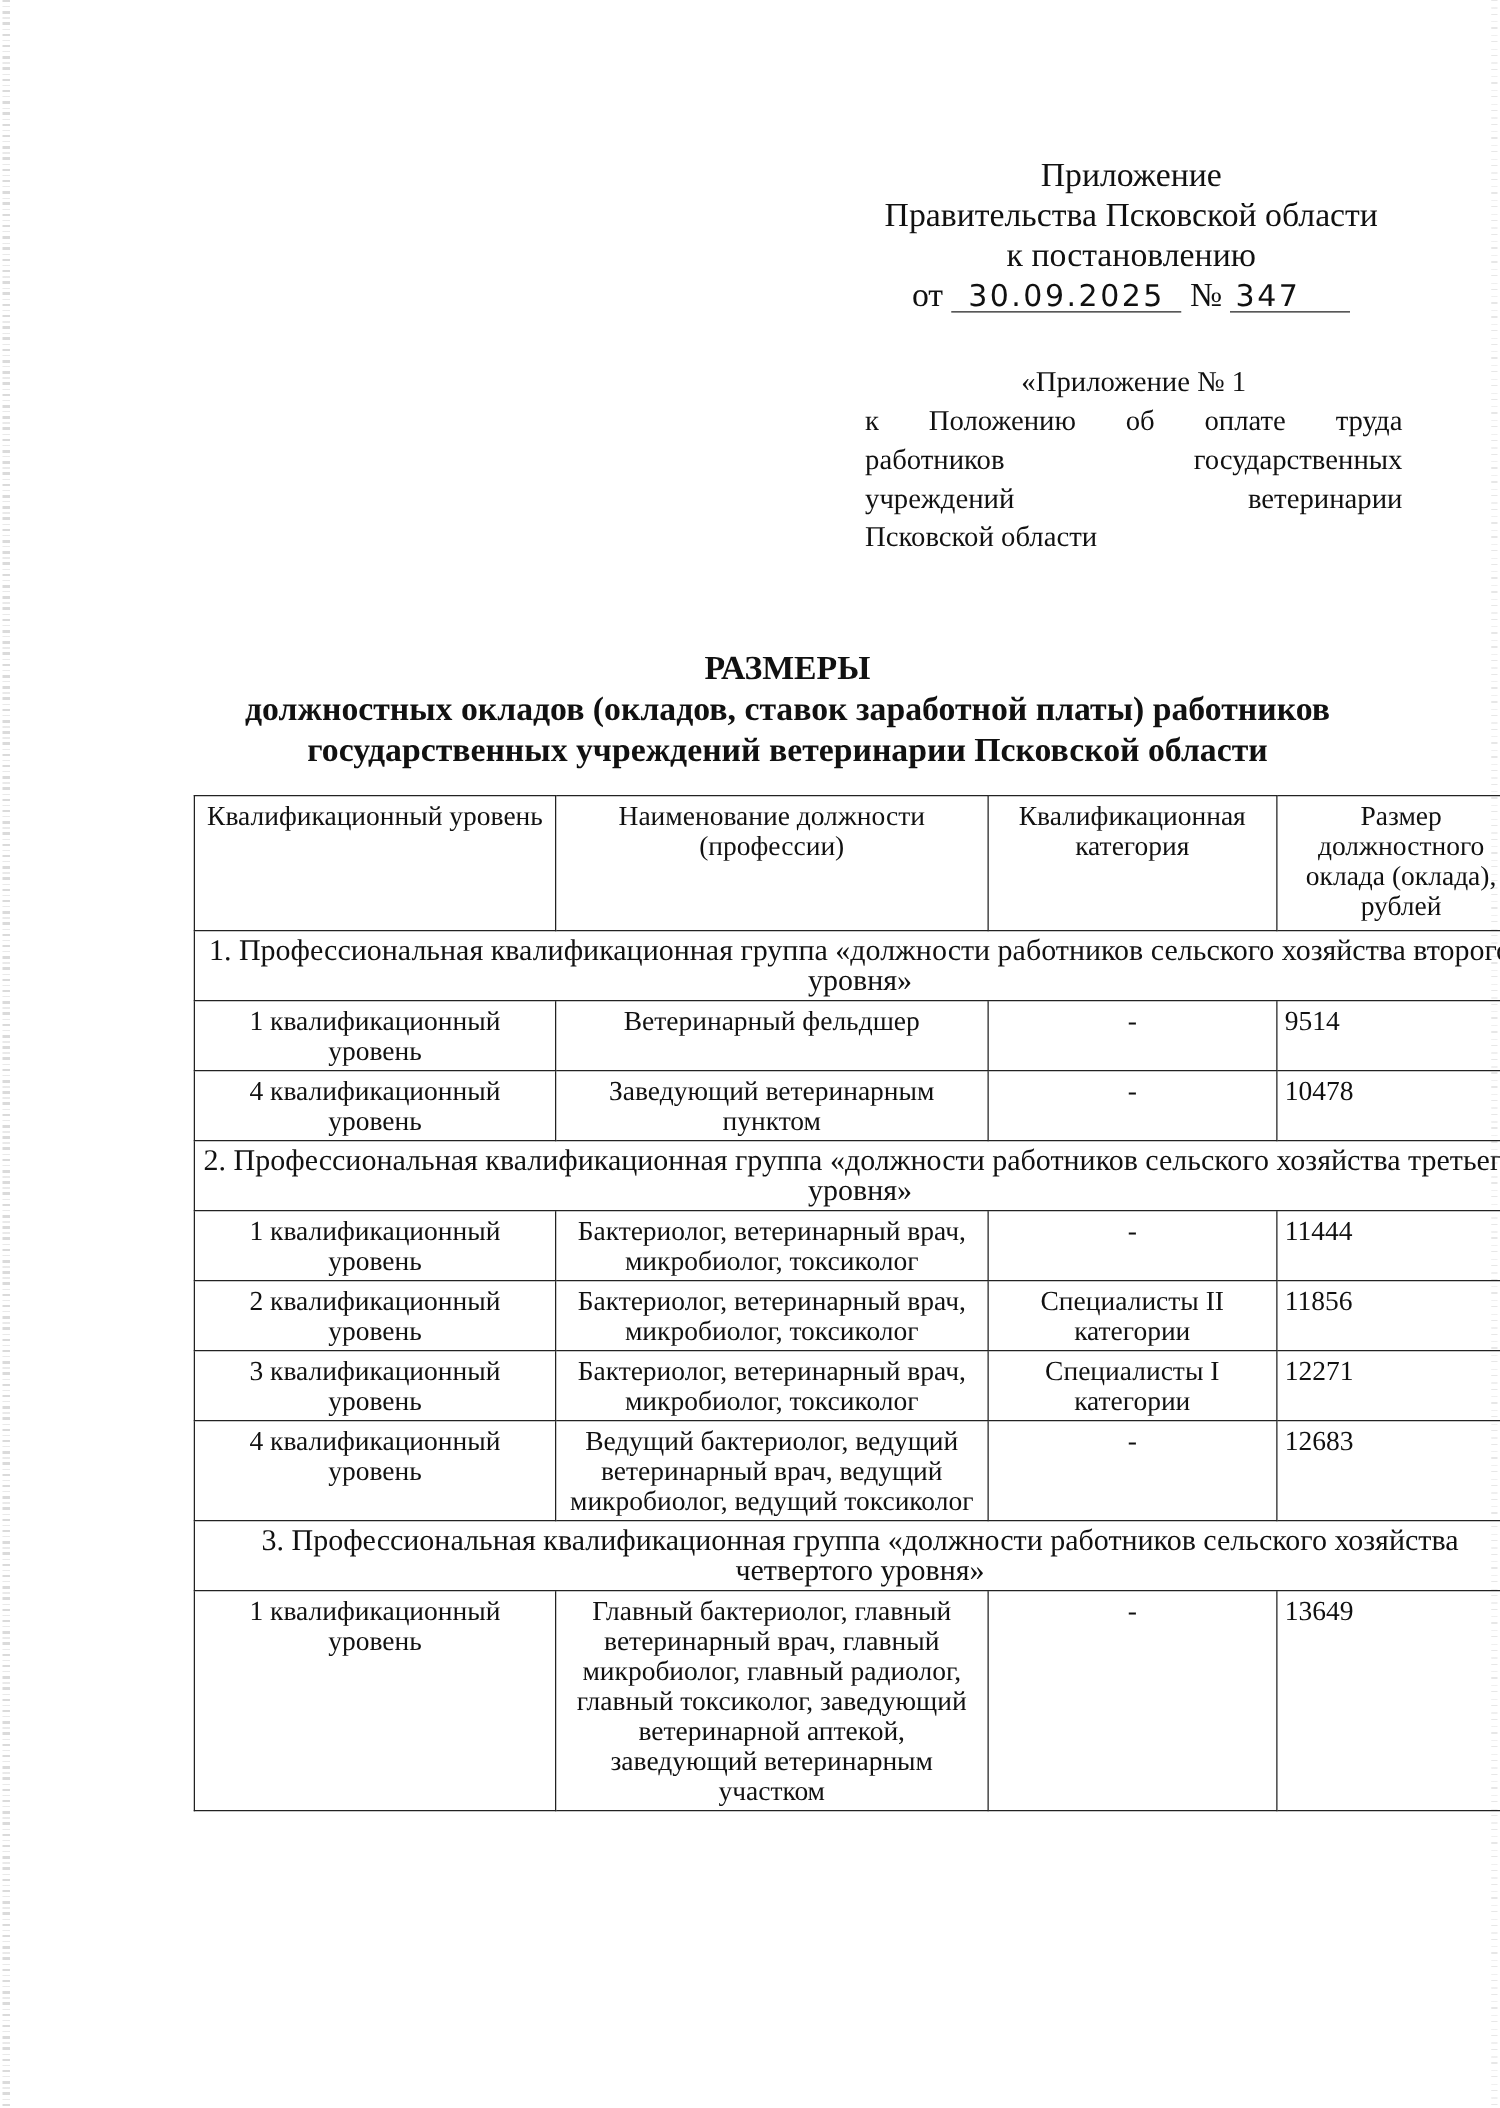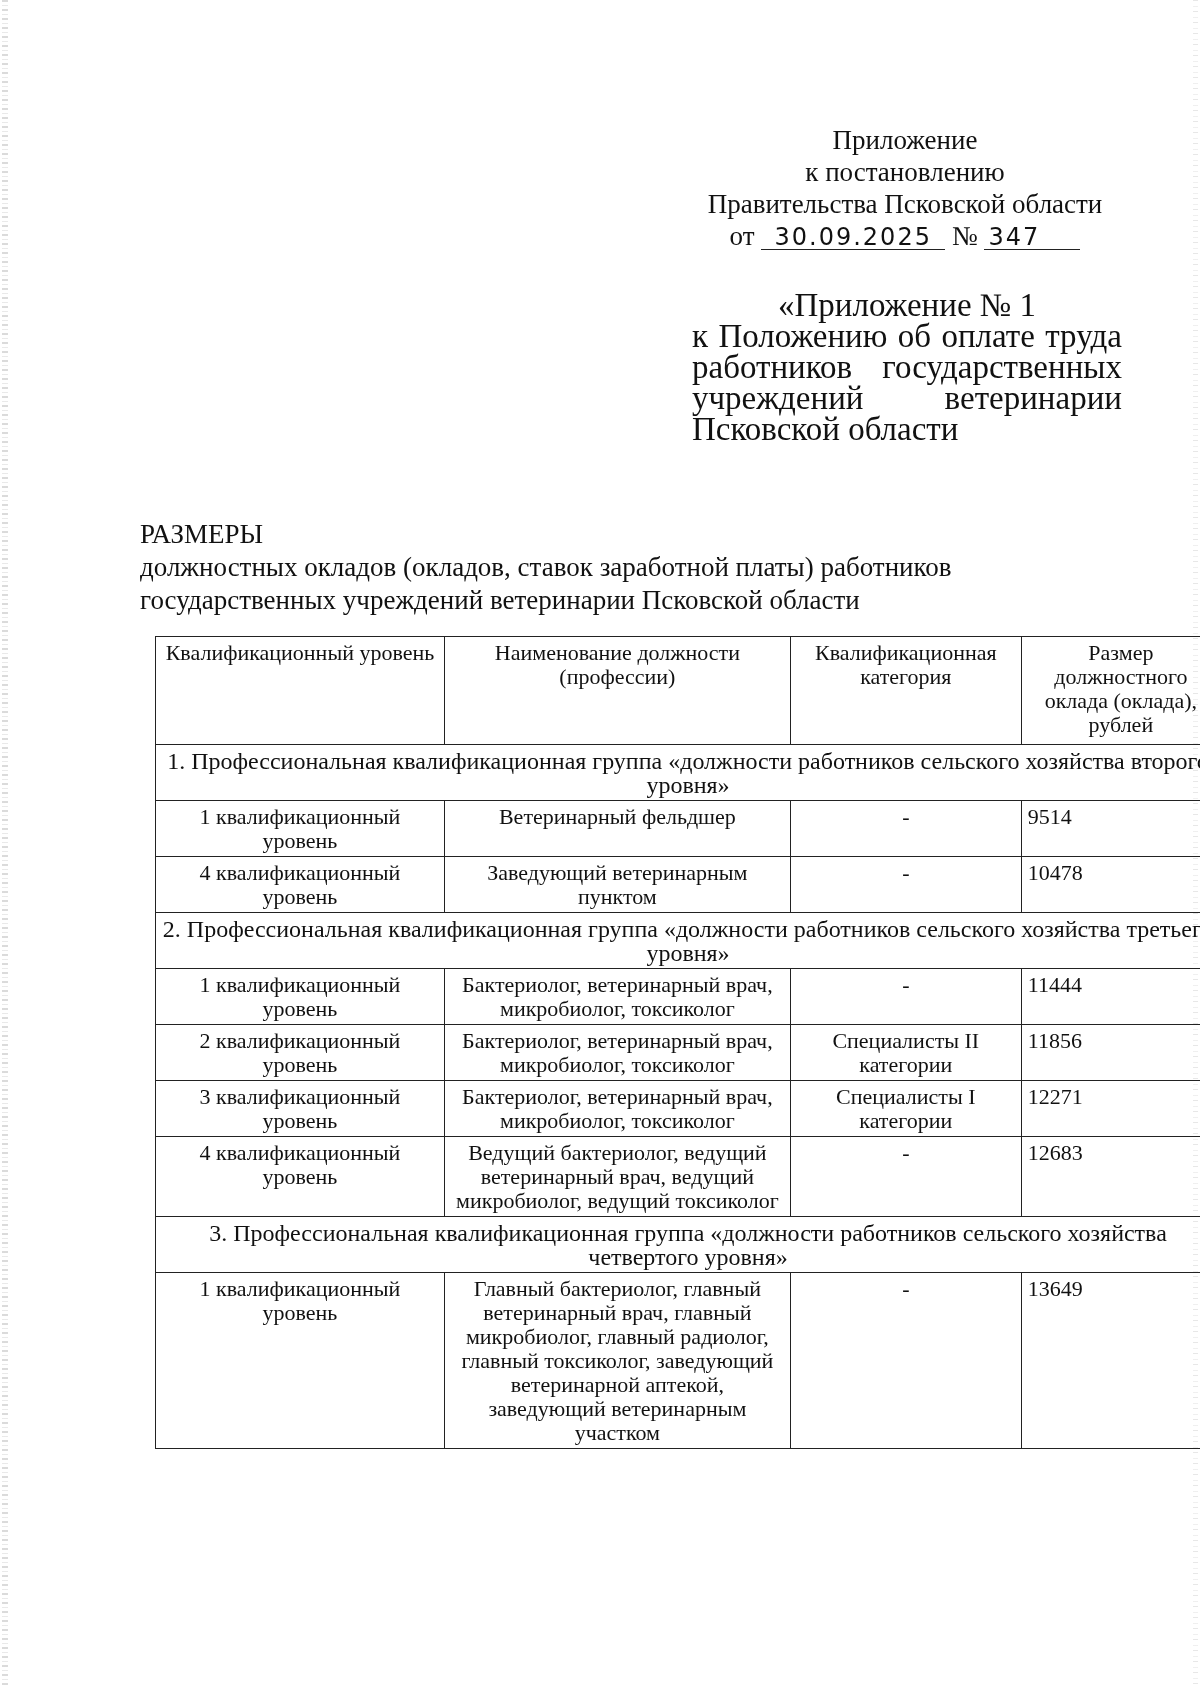--- a/index.html
+++ b/index.html
@@ -24,27 +24,27 @@
   .appendix .line { display: block; white-space: nowrap; }
   .hand {
     font-family: "DejaVu Sans", sans-serif; font-size: 24px;
     display: inline-block; border-bottom: 1.5px solid #222; line-height: 24px;
     padding: 0 4px; letter-spacing: 2px;
   }
   .hand.date { min-width: 176px; }
   .hand.num { min-width: 88px; text-align: left; }
   .appendix2 {
     position: absolute; left: 692px; top: 290px; width: 430px;
-    font-size: 33px; line-height: 31px;
+    font-size: 23px; line-height: 31px;
   }
   .appendix2 .head { display: block; text-align: center; }
   .justify-line { display: flex; justify-content: space-between; }
   .title-block {
-    position: absolute; left: 140px; top: 518px; width: 960px;
-    font-weight: normal; font-size: 27px; line-height: 33px;
+    position: absolute; left: 150px; top: 518px; width: 960px;
+    text-align: center; font-weight: bold; font-size: 27px; line-height: 33px;
   }
   .title-block .main { display: block; font-size: 27px; }
   .title-block .sub { display: block; }
   table.salary {
     position: absolute; left: 155px; top: 636px; width: 1066px;
     border-collapse: collapse; font-size: 22px; line-height: 24px;
   }
   table.salary td, table.salary th {
     border: 1.5px solid #222; vertical-align: top; padding: 4px 6px 3px 6px;
     font-weight: normal;
@@ -58,22 +58,22 @@
   tr.hdr td { height: 100px; }
 </style>
 </head>
 <body>
 
 <div class="scan-edge-left"></div>
 <div class="scan-edge-right"></div>
 
 <div class="appendix">
   <span class="line">Приложение</span>
+  <span class="line">Правительства Псковской области</span>
   <span class="line">к постановлению</span>
-  <span class="line">Правительства Псковской области</span>
   <span class="line">
     <span>от</span>
     <span class="hand date">30.09.2025</span>
     <span>№</span>
     <span class="hand num">347</span>
   </span>
 </div>
 
 <div class="appendix2">
   <span class="head">«Приложение № 1</span>

